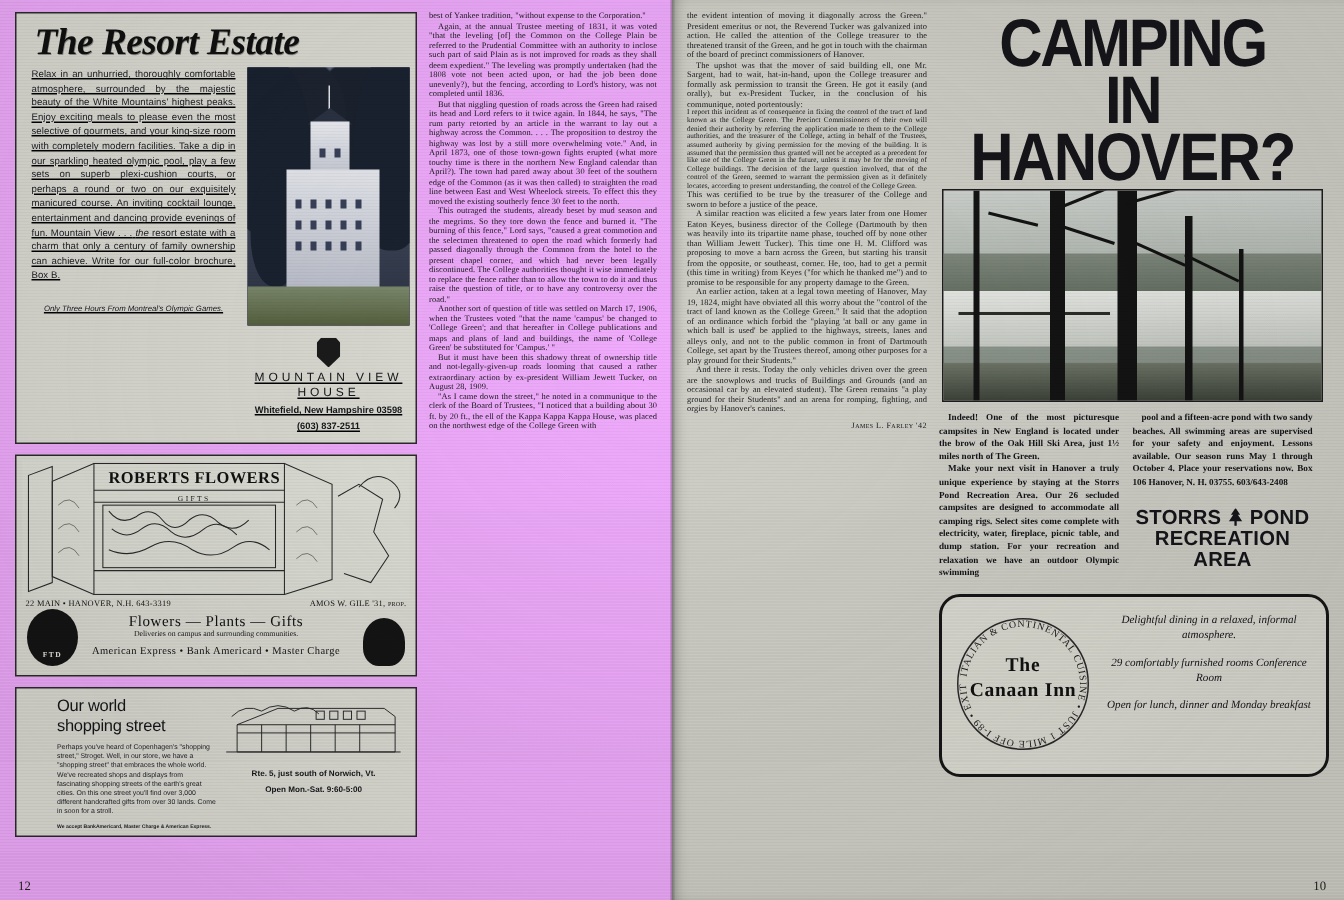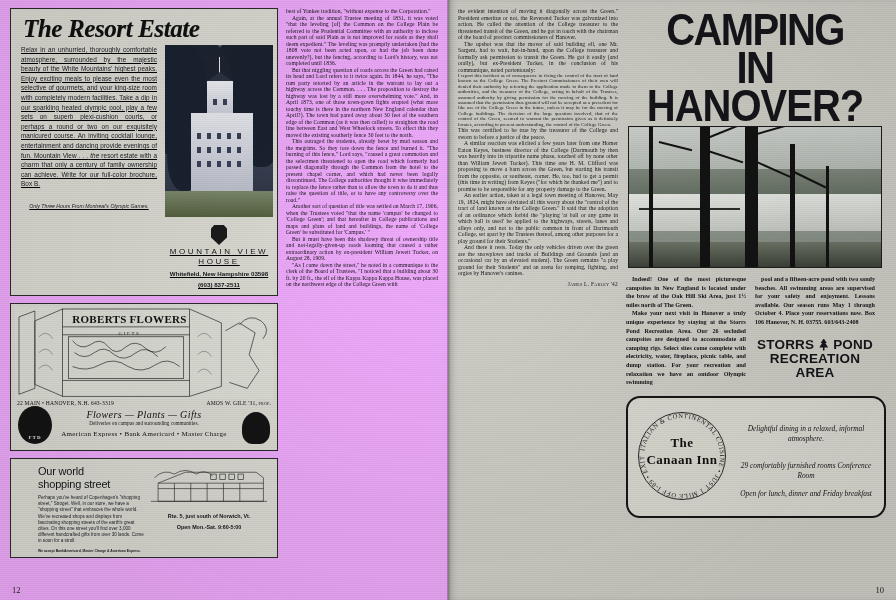--- a/index.html
+++ b/index.html
@@ -124,21 +124,21 @@
   .rf-gifts{
     position:absolute;left:52px;top:24px;width:125px;text-align:center;
     font-family:"Liberation Serif", serif;font-size:5px;letter-spacing:1.6px;color:#222;
   }
   .rf-line{
     font-family:"Liberation Serif", serif;font-size:5.6px;letter-spacing:.2px;
     color:#111;display:flex;justify-content:space-between;padding:1px 6px 0 6px;
     font-variant:small-caps;
   }
   .rf-tag{
-    text-align:center;font-family:"Liberation Serif", serif;font-style:italic;
+    text-align:center;font-family:"Liberation Serif", serif;
     font-size:10px;color:#111;margin-top:3px;letter-spacing:.4px;
   }
   .rf-sub{
     text-align:center;font-family:"Liberation Serif", serif;font-size:5.2px;
     color:#1a1a1a;margin-top:0px;
   }
   .rf-cards{
     text-align:center;font-family:"Liberation Serif", serif;font-size:7px;
     color:#111;margin-top:4px;letter-spacing:.3px;
   }
@@ -238,21 +238,21 @@
   .canaan-name{
     position:absolute;left:0;top:28px;width:100px;text-align:center;
     font-family:"Liberation Serif", serif;font-size:13px;line-height:17px;color:#111;
     font-weight:700;letter-spacing:.5px;
   }
   .canaan-copy{
     position:absolute;left:108px;top:10px;right:8px;
     font-family:"Liberation Serif", serif;font-style:italic;
     font-size:7.4px;line-height:10.4px;text-align:center;color:#14141a;
   }
-  .canaan-copy .blk{margin-bottom:8px;margin-top:16px;}
+  .canaan-copy .blk{margin-bottom:8px;}
 
   .folio{
     position:absolute;bottom:5px;font-family:Liberation Serif, serif;
     font-size:8.5px;color:#23231f;
   }
   .folio-l{left:12px;}
   .folio-r{right:12px;}
   .gutter{
     position:absolute;left:447px;top:0;width:3px;height:600px;
     background:linear-gradient(90deg,rgba(0,0,0,.28),rgba(0,0,0,.05));z-index:30;
@@ -479,21 +479,21 @@
               </text>
             </svg>
             <div class="canaan-name">
               <div>The</div>
               <div>Canaan Inn</div>
             </div>
           </div>
           <div class="canaan-copy">
             <div class="blk">Delightful dining in a relaxed, informal atmosphere.</div>
             <div class="blk">29 comfortably furnished rooms Conference Room</div>
-            <div>Open for lunch, dinner and Friday breakfast</div>
+            <div>Open for lunch, dinner and Monday breakfast</div>
           </div>
         </div>
 
       </div>
     </div>
     <div class="folio folio-r">10</div>
   </div>
 
   <div class="gutter"></div>
 </div>

